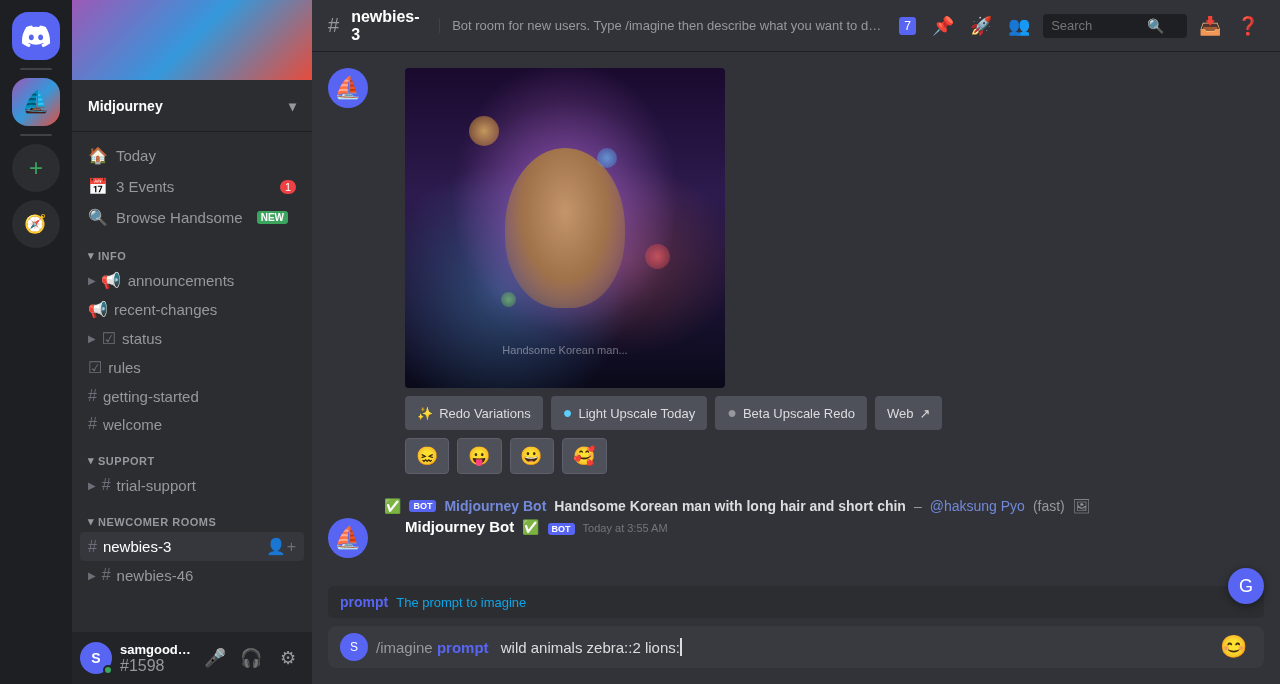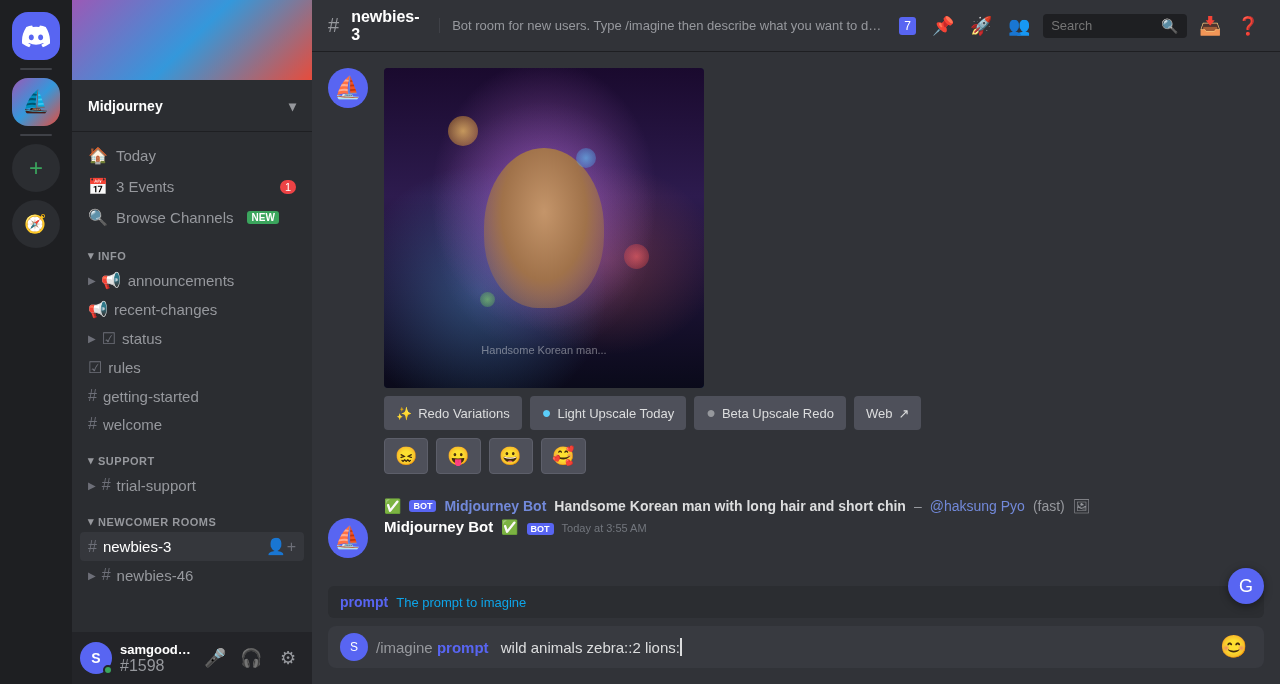--- a/index.html
+++ b/index.html
@@ -132,42 +132,42 @@
       padding: 0 16px; gap: 12px; flex-shrink: 0;
     }
     .channel-header .ch-icon { color: #96989d; font-size: 20px; }
     .channel-header .ch-name { font-weight: 700; color: #fff; font-size: 16px; }
     .channel-header .ch-desc { color: #96989d; font-size: 13px; margin-left: 4px; border-left: 1px solid #3f4147; padding-left: 12px; white-space: nowrap; overflow: hidden; text-overflow: ellipsis; max-width: 500px; }
     .header-actions { margin-left: auto; display: flex; align-items: center; gap: 8px; }
     .header-btn { color: #96989d; font-size: 18px; cursor: pointer; padding: 4px; }
     .search-bar {
       background: #1e1f22; border-radius: 4px;
       display: flex; align-items: center;
-      padding: 4px 8px; gap: 20px; width: 144px;
+      padding: 4px 8px; gap: 6px; width: 144px;
     }
     .search-bar input {
       background: none; border: none; outline: none;
       color: #96989d; font-size: 13px; width: 90px;
     }
     .search-bar .search-icon { color: #96989d; font-size: 14px; }
 
     
     .messages-area {
       flex: 1; overflow-y: auto; padding: 16px 16px 0 16px;
     }
     .messages-area::-webkit-scrollbar { width: 6px; }
     .messages-area::-webkit-scrollbar-thumb { background: #1e1f22; border-radius: 3px; }
 
     .message-group { display: flex; gap: 16px; margin-bottom: 16px; }
     .msg-avatar {
       width: 40px; height: 40px; border-radius: 50%;
       flex-shrink: 0; display: flex; align-items: center; justify-content: center;
       font-size: 16px; font-weight: bold; color: #fff;
     }
-    .msg-content { flex: 1; min-width: 0; }
+    .msg-content { flex: 1; min-width: 0; margin-left: 21px; }
     .msg-header { display: flex; align-items: baseline; gap: 8px; margin-bottom: 4px; }
     .msg-author { font-weight: 600; color: #fff; font-size: 15px; }
     .msg-author.bot-name { color: #fff; }
     .msg-time { font-size: 11px; color: #72767d; }
     .msg-text { color: #dcddde; font-size: 15px; line-height: 1.4; }
     .msg-text strong { font-weight: 700; }
     .msg-text .mention { color: #7289da; }
 
     
     .chat-image {
@@ -312,21 +312,21 @@
       <span class="icon">🏠</span>
       <span>Today</span>
     </div>
     <div class="nav-item">
       <span class="icon">📅</span>
       <span>3 Events</span>
       <span class="badge">1</span>
     </div>
     <div class="nav-item">
       <span class="icon">🔍</span>
-      <span>Browse Channels</span>
+      <span>Browse Handsome</span>
       <span class="new-badge">NEW</span>
     </div>
 
     <div class="section-label">
       <span>▾</span>
       <span>INFO</span>
     </div>
     <div class="channel-item">
       <span style="font-size:10px; color:#6d6f78;">▶</span>
       <span class="prefix">📢</span>

